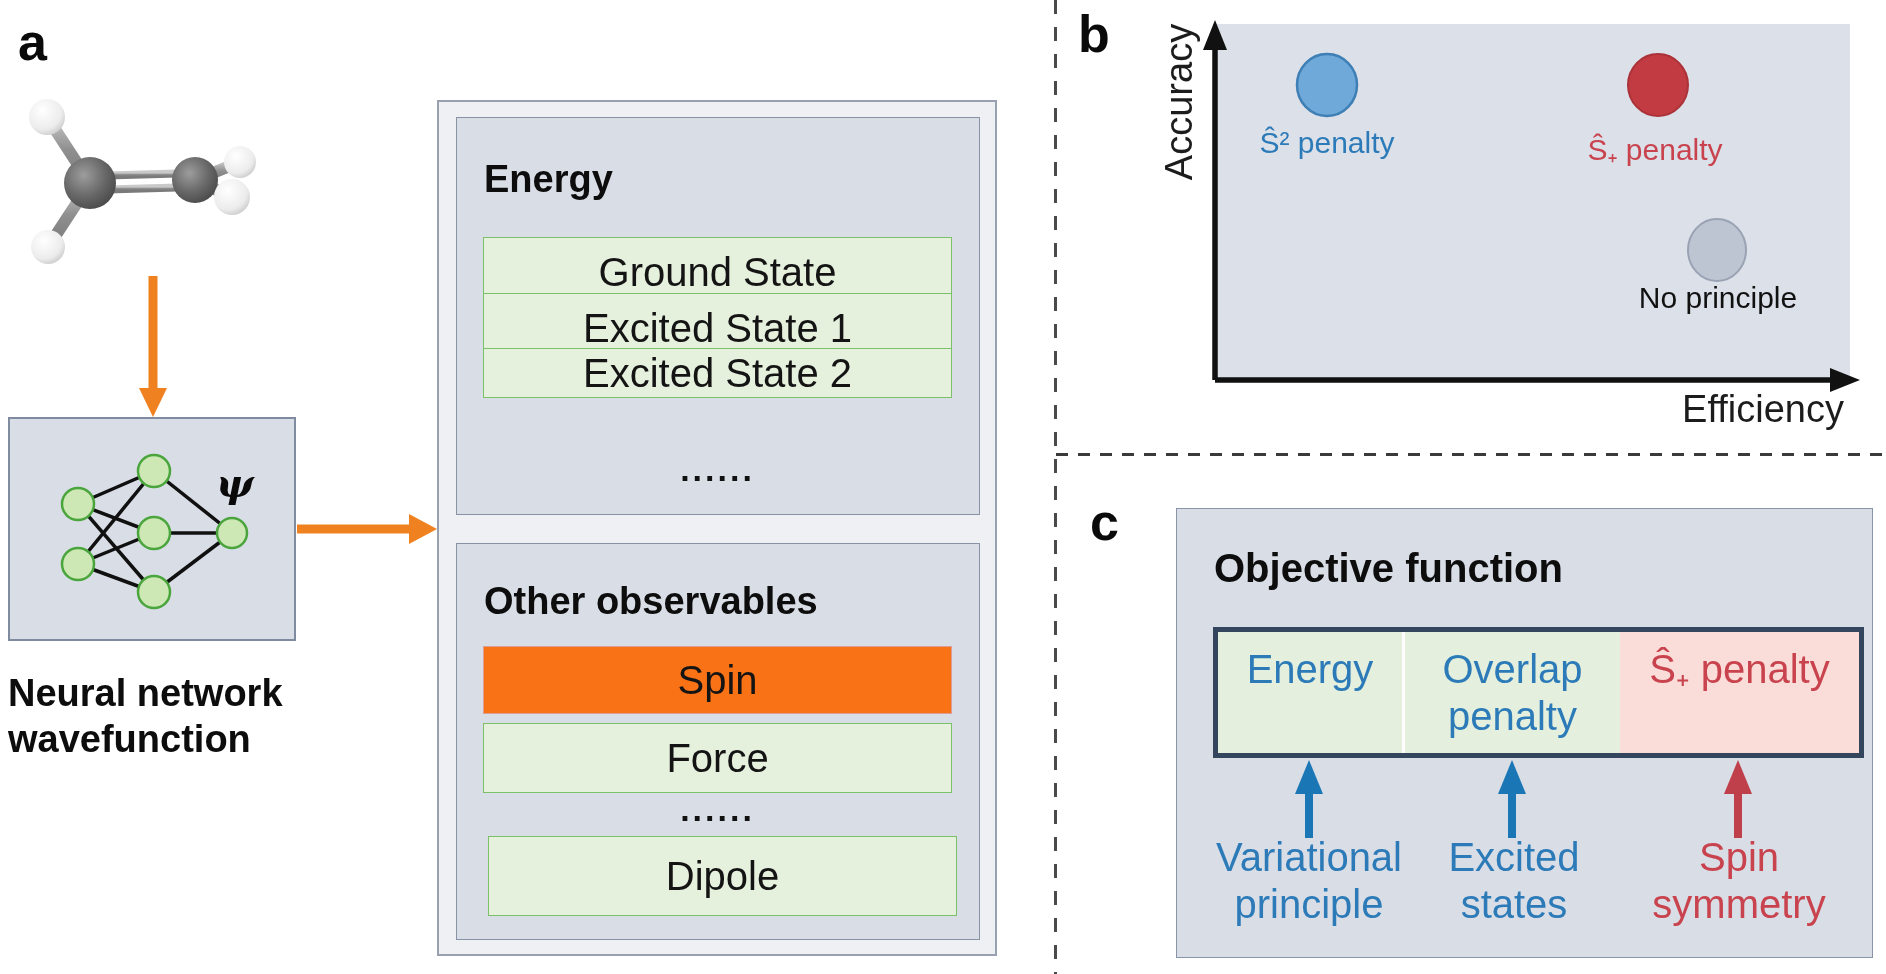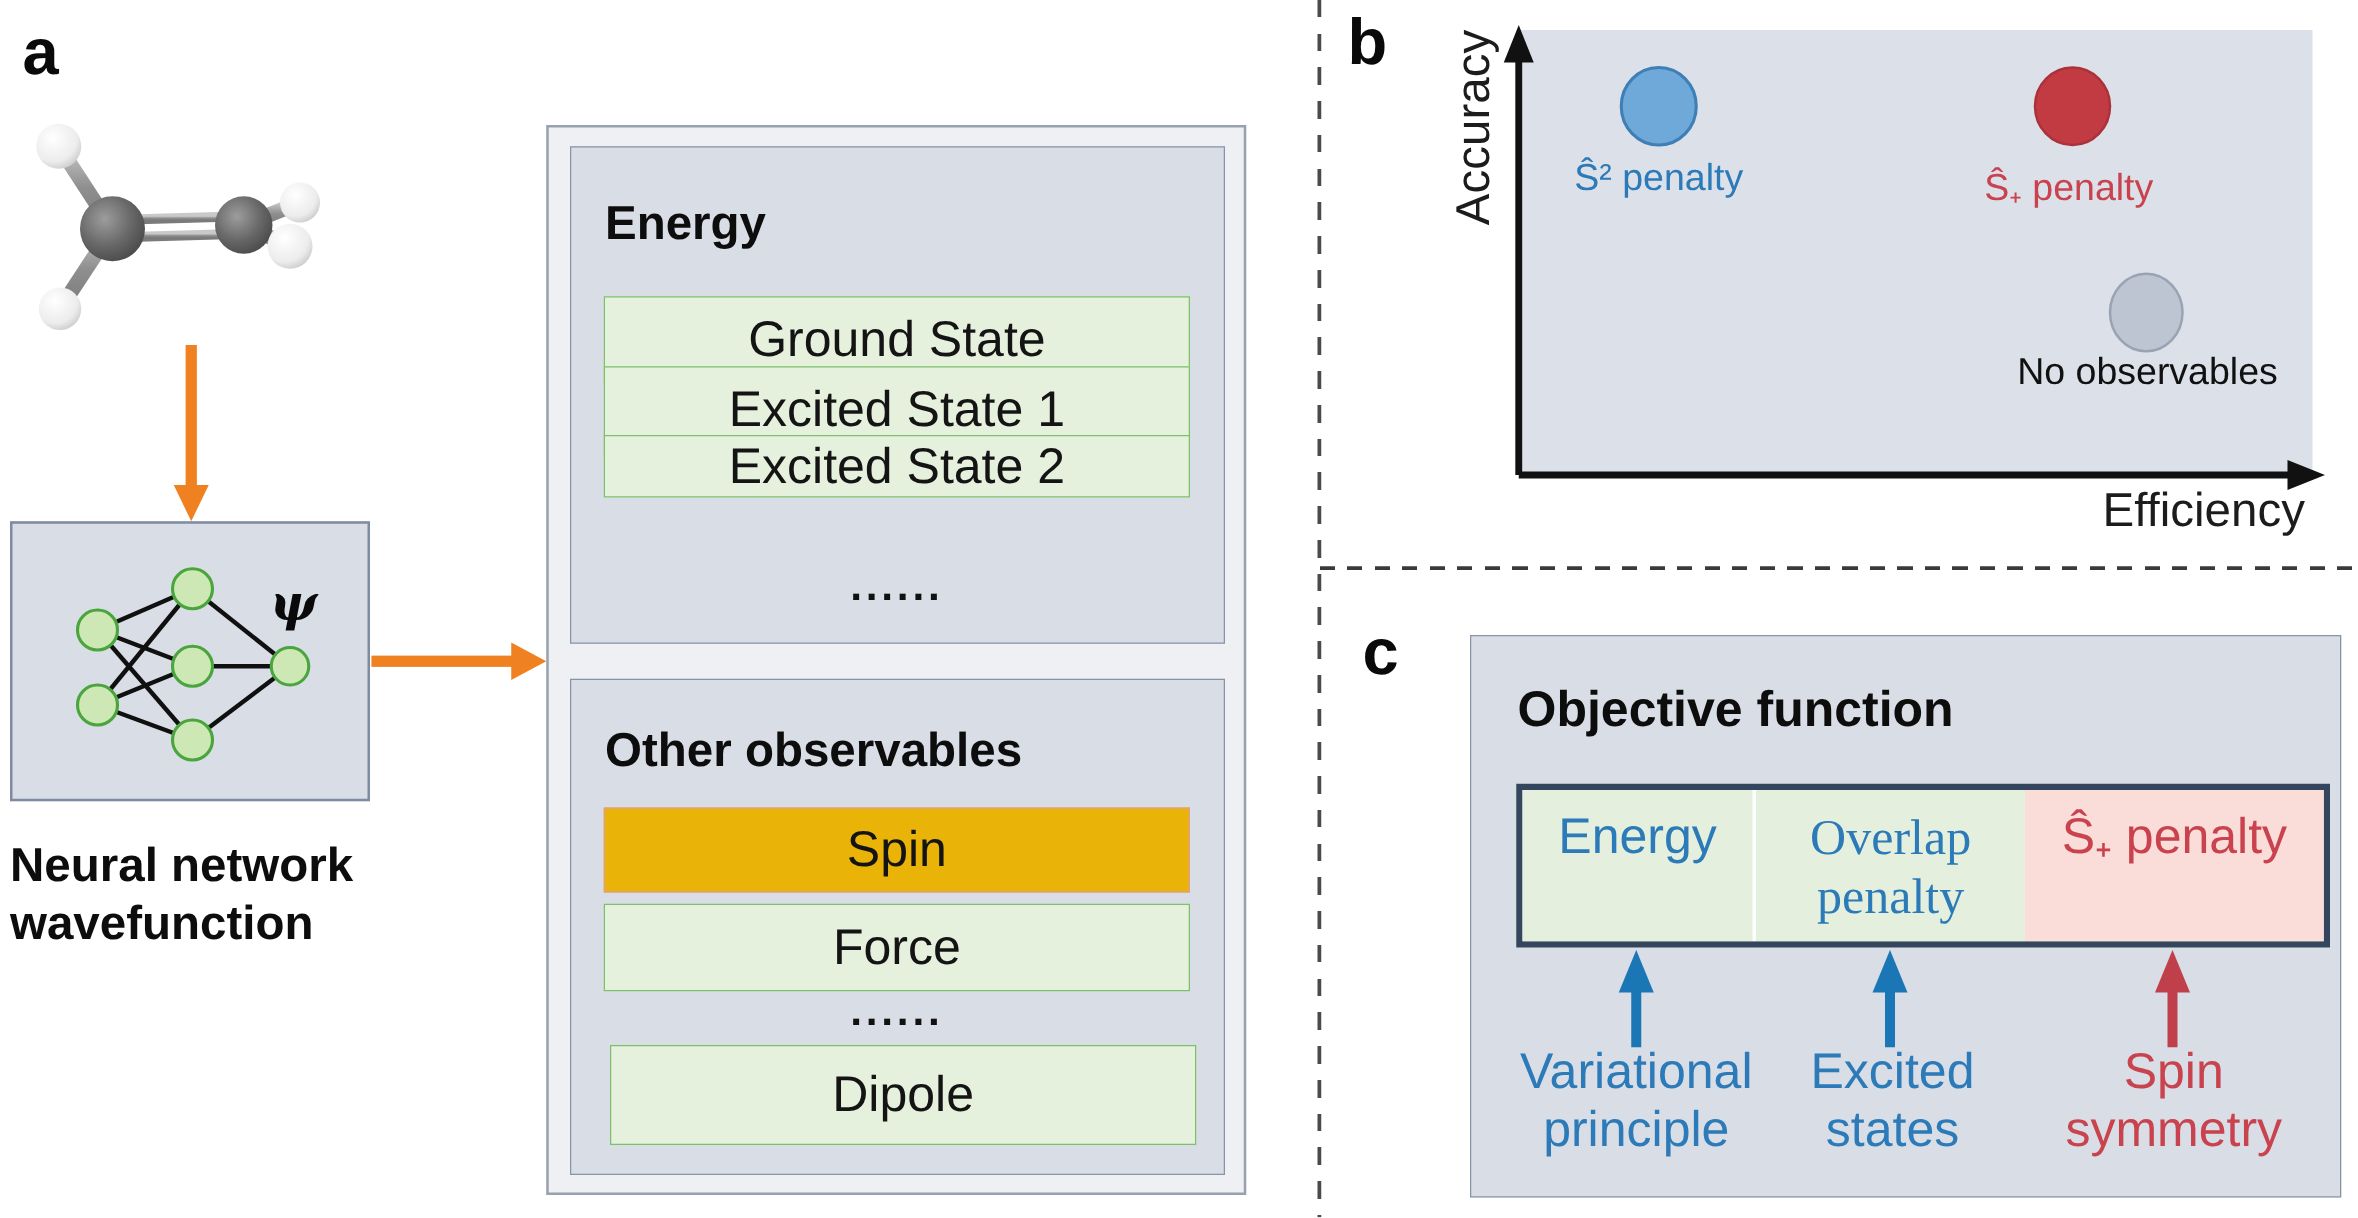--- a/index.html
+++ b/index.html
@@ -12,21 +12,21 @@
   
   .dash-v{width:2.5px;background:repeating-linear-gradient(to bottom,#4a4a4a 0 14px,transparent 14px 27px);}
   .dash-h{height:2.5px;background:repeating-linear-gradient(to right,#3a3a3a 0 12px,transparent 12px 22px);}
   
   .outer-box{background:#eef0f4;border:2px solid #97a1b0;box-sizing:border-box;}
   .sub-box{background:#d9dde6;border:1.5px solid #8894a6;box-sizing:border-box;}
   .sub-title{font-size:38px;font-weight:bold;color:#0d0d0d;}
   .row{box-sizing:border-box;display:flex;align-items:center;justify-content:center;
        font-size:40px;color:#141414;}
   .row-green{background:#e5f0dd;border:1.5px solid #7cc169;}
-  .row-red{background:#eab308;border:1.5px solid #de9d95;}
+  .row-red{background:#f97316;border:1.5px solid #de9d95;}
   .dots{display:flex;align-items:center;justify-content:center;font-size:34px;font-weight:bold;
         letter-spacing:3px;color:#111;}
   .nn-box{background:#d9dde6;border:2px solid #7f8ba1;box-sizing:border-box;}
   .psi{font-family:"DejaVu Serif", serif;font-style:italic;font-weight:bold;font-size:40px;color:#0a0a0a;}
   .nn-caption{font-size:38px;font-weight:bold;line-height:46px;text-align:left;color:#0d0d0d;}
   
   .plot-bg{background:#dce0e9;}
   .axis-label{font-size:38px;color:#1c1c1c;}
   .pt-label{font-size:30px;text-align:center;white-space:nowrap;}
   .blue-text{color:#2c7bb8;}
@@ -157,31 +157,31 @@
       <line x1="25" y1="372" x2="646" y2="372"></line>
       <path d="M670,372 L640,360 L640,384 Z" stroke="none"></path>
     </g>
   </svg>
 
   <div class="abs axis-label" style="left:1100px;top:80px;width:160px;height:44px;text-align:center;transform:rotate(-90deg);">Accuracy</div>
   <div class="abs axis-label" style="left:1663px;top:388px;width:200px;text-align:center;">Efficiency</div>
 
   <div class="abs pt-label blue-text" style="left:1217px;top:126px;width:220px;">Ŝ² penalty</div>
   <div class="abs pt-label red-text" style="left:1545px;top:128px;width:220px;">Ŝ₊ penalty</div>
-  <div class="abs pt-label" style="left:1588px;top:281px;width:260px;color:#111;">No observables</div>
+  <div class="abs pt-label" style="left:1588px;top:281px;width:260px;color:#111;">No principle</div>
 
   <div class="abs panel-letter" style="left:1090px;top:492px;">c</div>
 
   <div class="abs c-box" style="left:1176px;top:508px;width:697px;height:450px;"></div>
   <div class="abs c-title" style="left:1214px;top:546px;">Objective function</div>
 
   <div class="abs obj-bar" style="left:1213px;top:627px;width:651px;height:131px;">
     <div class="seg seg-green blue-text" style="width:184px;">Energy</div>
     <div class="seg-divider"></div>
-    <div class="seg seg-green blue-text" style="width:215px;font-family:Liberation Serif, serif;">Overlap penalty</div>
+    <div class="seg seg-green blue-text" style="width:215px;">Overlap penalty</div>
     <div class="seg seg-pink red-text" style="flex:1;">Ŝ₊ penalty</div>
   </div>
 
   <svg class="abs" style="left:1291px;top:758px;" width="36" height="80" viewBox="0 0 36 80">
     <path d="M18,2 L4,36 L32,36 Z" fill="#1b76b5"></path>
       <rect x="14" y="32" width="8" height="48" fill="#1b76b5"></rect>
   </svg>
   <svg class="abs" style="left:1494px;top:758px;" width="36" height="80" viewBox="0 0 36 80">
     <path d="M18,2 L4,36 L32,36 Z" fill="#1b76b5"></path>
       <rect x="14" y="32" width="8" height="48" fill="#1b76b5"></rect>

